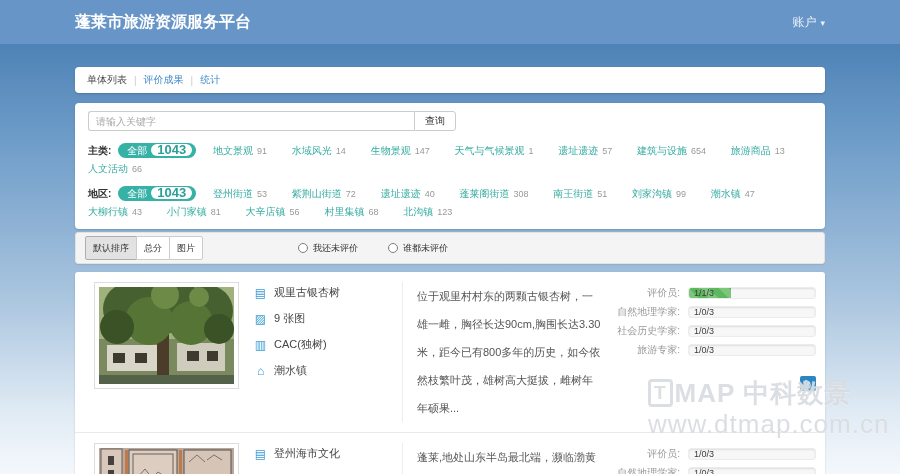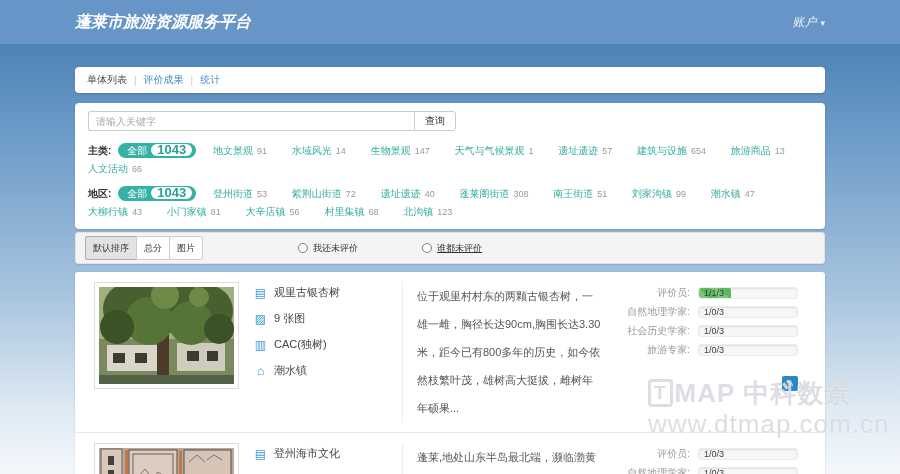--- a/index.html
+++ b/index.html
@@ -4,21 +4,21 @@
 <style>
   * { margin:0; padding:0; box-sizing:border-box; }
   html,body { width:900px; height:474px; overflow:hidden; }
   body {
     font-family:"Liberation Sans","DejaVu Sans",sans-serif;
     background:linear-gradient(180deg,#3f77ae 0%,#6f9dc9 30%,#a8c4de 62%,#e2ecf5 88%,#f4f8fc 100%);
     position:relative;
   }
   
   .navbar { height:44px; background:#6895c7; }
-  .nav-inner { width:750px; margin:0 auto; display:flex; align-items:stretch; height:58px;font-style:italic; }
+  .nav-inner { width:750px; margin:0 auto; display:flex; align-items:stretch; height:58px; }
   .brand { line-height:44px; color:#fff; font-weight:bold; font-size:16px; margin-right:8px; white-space:nowrap; cursor:pointer; }
   .nav-menu { display:flex; align-items:stretch; }
   .nav-item { line-height:44px; padding:0 13px; color:#fff; font-size:13px; cursor:pointer; white-space:nowrap; }
   .nav-item.active { background:#3b3b3b; }
   .nav-spacer { flex:1; }
   .account { line-height:44px; color:#e9eff7; font-size:12px; cursor:pointer; white-space:nowrap; }
   .caret { font-size:9px; margin-left:4px; }
   
   .page { width:750px; margin:0 auto; position:relative; }
   .tabstrip { margin-top:23px; background:#fff; border-radius:4px; padding:6px 12px; font-size:10px;
@@ -44,37 +44,37 @@
   .chip-cnt { color:#999; font-size:9px; margin-left:4px; }
   
   .sortbar { margin-top:3px; background:#f4f4f4; border:1px solid #e2e2e2; border-radius:3px; padding:3px 9px; display:flex; align-items:center; font-size:9px; box-shadow:0 1px 1px rgba(0,0,0,.08); }
   .sort-group { display:flex; }
   .sort-btn { border:1px solid #ccc; background:#fff; padding:0 7px; height:24px; font-size:9px; color:#333; margin-left:-1px; display:flex; align-items:center; cursor:pointer; }
   .sort-btn:first-of-type { border-radius:2px 0 0 2px; margin-left:0; }
   .sort-btn:last-of-type { border-radius:0 2px 2px 0; }
   .sort-btn.active { background:#e2e2e2; border-color:#aeaeae; }
   .radio-opt { display:flex; align-items:center; color:#333; cursor:pointer; }
   .radio-opt:first-of-type { margin-left:95px; }
-  .radio-opt + .radio-opt { margin-left:64px;text-decoration:underline; }
+  .radio-opt + .radio-opt { margin-left:30px; }
   .radio-circle { width:10px; height:10px; border:1px solid #7d7d7d; border-radius:50%; background:#fff; margin-right:5px; flex:none; }
   
   .listpanel { margin-top:8px; background:#fff; border-radius:3px 3px 0 0; box-shadow:0 1px 2px rgba(0,0,0,.18); overflow:hidden; }
   .row-item { display:flex; padding:10px 15px 10px 19px; }
   .row-item.divided { border-bottom:1px solid #e9e9e9; }
   .photo-cell { flex:none; }
   .photo-frame { border:1px solid #ddd; background:#fff; padding:4px; width:145px; cursor:pointer; }
   .photo-frame svg { display:block; }
   .meta-cell { width:163px; padding:3px 0 0 15px; font-size:11px; color:#444; flex:none; }
   .meta-line { margin-bottom:11px; display:flex; align-items:center; white-space:nowrap; }
   .meta-icon { color:#3a9bd5; margin-right:7px; font-size:12px; width:13px; text-align:center; flex:none; }
   .desc-cell { width:200px; border-left:1px solid #ededed; padding:0 0 0 14px; font-size:11px; color:#555; line-height:28px; flex:none; }
   .eval-cell { flex:1; display:flex; flex-direction:column; padding:4px 12px 0 0; }
   .eval-row { display:flex; align-items:center; justify-content:flex-end; margin-bottom:5px; }
   .eval-label { color:#9a9a9a; font-size:10px; margin-right:8px; min-width:78px; text-align:right; white-space:nowrap; }
-  .pbar { width:100px; height:12px; background:#f7f7f7; border:1px solid #ececec; border-radius:3px; box-shadow:inset 0 1px 2px rgba(0,0,0,.1); position:relative; overflow:hidden; flex:none; }
+  .pbar { width:128px; height:12px; background:#f7f7f7; border:1px solid #ececec; border-radius:3px; box-shadow:inset 0 1px 2px rgba(0,0,0,.1); position:relative; overflow:hidden; flex:none; }
   .pbar-fill { position:absolute; left:0; top:0; bottom:0; background:#5cb85c;
                background-image:repeating-linear-gradient(45deg,rgba(255,255,255,.2) 0 7px,transparent 7px 14px); border-radius:2px 0 0 2px; }
   .pbar-text { position:absolute; left:5px; top:0; line-height:11px; font-size:9px; color:#3c3c3c; }
   .edit-btn { width:16px; height:15px; background:#2b86c3; border-radius:2px; color:#fff; display:flex; align-items:center; justify-content:center; font-size:10px; align-self:flex-end; margin-top:14px; cursor:pointer; }
   
   .watermark { position:absolute; left:648px; top:378px; z-index:40; pointer-events:none;
                color:rgba(216,219,223,.92); white-space:nowrap; text-shadow:0 1px 1px rgba(255,255,255,.35); }
   .wm-line1 { font-size:26px; font-weight:bold; letter-spacing:1px; line-height:30px; display:flex; align-items:center; }
   .wm-logo { display:inline-block; border:3px solid rgba(216,219,223,.92); border-radius:4px; padding:0 3px; margin-right:2px; font-size:19px; line-height:22px; }
   .wm-line2 { font-size:26px; line-height:32px; letter-spacing:1px; }

